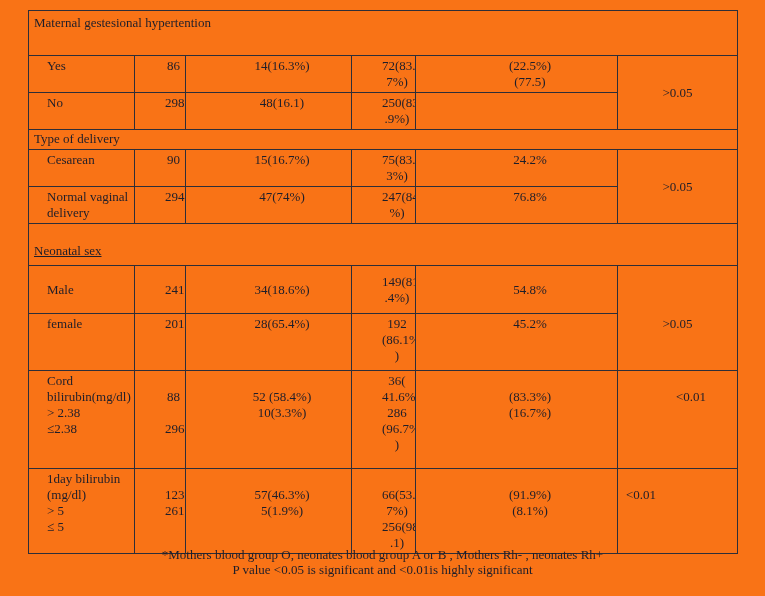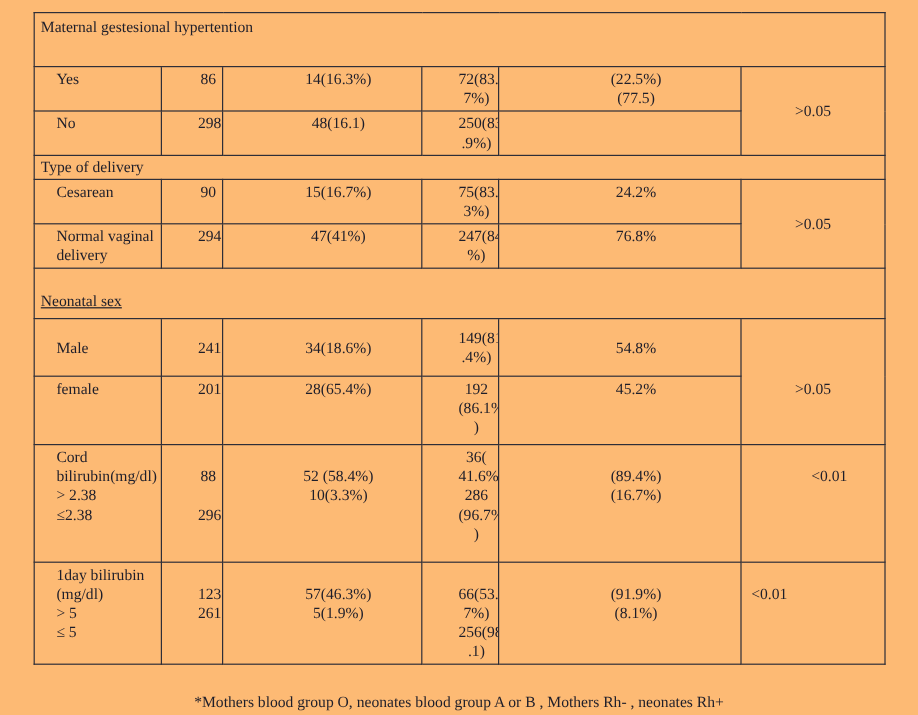--- a/index.html
+++ b/index.html
@@ -1,41 +1,41 @@
 <!DOCTYPE html>
 <html><head>
 <meta charset="utf-8">
 <style>
   html,body{margin:0;padding:0;}
   body{
     width:765px;height:596px;position:relative;background:#ffffff;
     font-family:"Liberation Serif", serif;color:#1e1e2a;
   }
-  .page{position:absolute;inset:0;background:#fdba74;}
+  .page{position:absolute;inset:0;background:#f97316;}
   table.results{
     position:absolute;left:28px;top:10px;width:709px;
     border-collapse:collapse;table-layout:fixed;
   }
   td{
     border:1px solid #2e2e38;
     font-size:13px;line-height:16px;
     vertical-align:top;padding:2px 3px;
     white-space:pre-line;overflow:hidden;
   }
   tr.band td{text-align:left;padding-left:5px;padding-top:4px;}
   tr.band-mid td{padding-top:19px;text-decoration:underline;}
   td.c1{text-align:left;padding-left:18px;}
   td.cc{text-align:center;padding-left:30px;}
   td.pmid{text-align:center;vertical-align:middle;}
   td.ptop{text-align:center;vertical-align:top;padding-top:13px;}
   td.pleft{text-align:left;vertical-align:top;padding-left:8px;}
   tr.vmid td{vertical-align:middle;}
   .footnotes{
     position:absolute;top:547px;left:0;width:765px;
-    text-align:center;font-size:13px;line-height:15px;color:#1e1e2a;margin-top:30px;
+    text-align:center;font-size:13px;line-height:15px;color:#1e1e2a;
   }
 </style>
 </head>
 <body>
 
 <div class="page">
 
   <table class="results">
     <colgroup>
       <col style="width:106px">
@@ -78,21 +78,21 @@
         <td class="cc">15(16.7%)</td>
         <td class="cc">75(83.
 3%)</td>
         <td class="cc">24.2%</td>
         <td class="pmid" rowspan="2">&gt;0.05</td>
       </tr>
       <tr style="height:35px">
         <td class="c1">Normal vaginal
 delivery</td>
         <td class="cc">294</td>
-        <td class="cc">47(41%)</td>
+        <td class="cc">47(74%)</td>
         <td class="cc">247(84
 %)</td>
         <td class="cc">76.8%</td>
       </tr>
 
       <tr class="band band-mid" style="height:42px">
         <td colspan="6">Neonatal sex</td>
       </tr>
       <tr class="vmid" style="height:48px">
         <td class="c1">Male</td>
@@ -124,21 +124,21 @@
 296</td>
         <td class="cc">
 52 (58.4%)
 10(3.3%)</td>
         <td class="cc">36(
 41.6%)
 286
 (96.7%
 )</td>
         <td class="cc">
-(89.4%)
+(83.3%)
 (16.7%)</td>
         <td class="cc">
 &lt;0.01</td>
       </tr>
 
       <tr style="height:81px">
         <td class="c1">1day bilirubin
 (mg/dl)
 &gt; 5
 ≤ 5</td>
@@ -158,15 +158,16 @@
 (8.1%)</td>
         <td class="pleft">
 &lt;0.01</td>
       </tr>
 
     </tbody>
   </table>
 
   <div class="footnotes">
     <div>*Mothers blood group O, neonates blood group A or B , Mothers Rh- , neonates Rh+</div>
+    <div>P value &lt;0.05 is significant and &lt;0.01is highly significant</div>
   </div>
 
 </div>
 
 </body></html>

